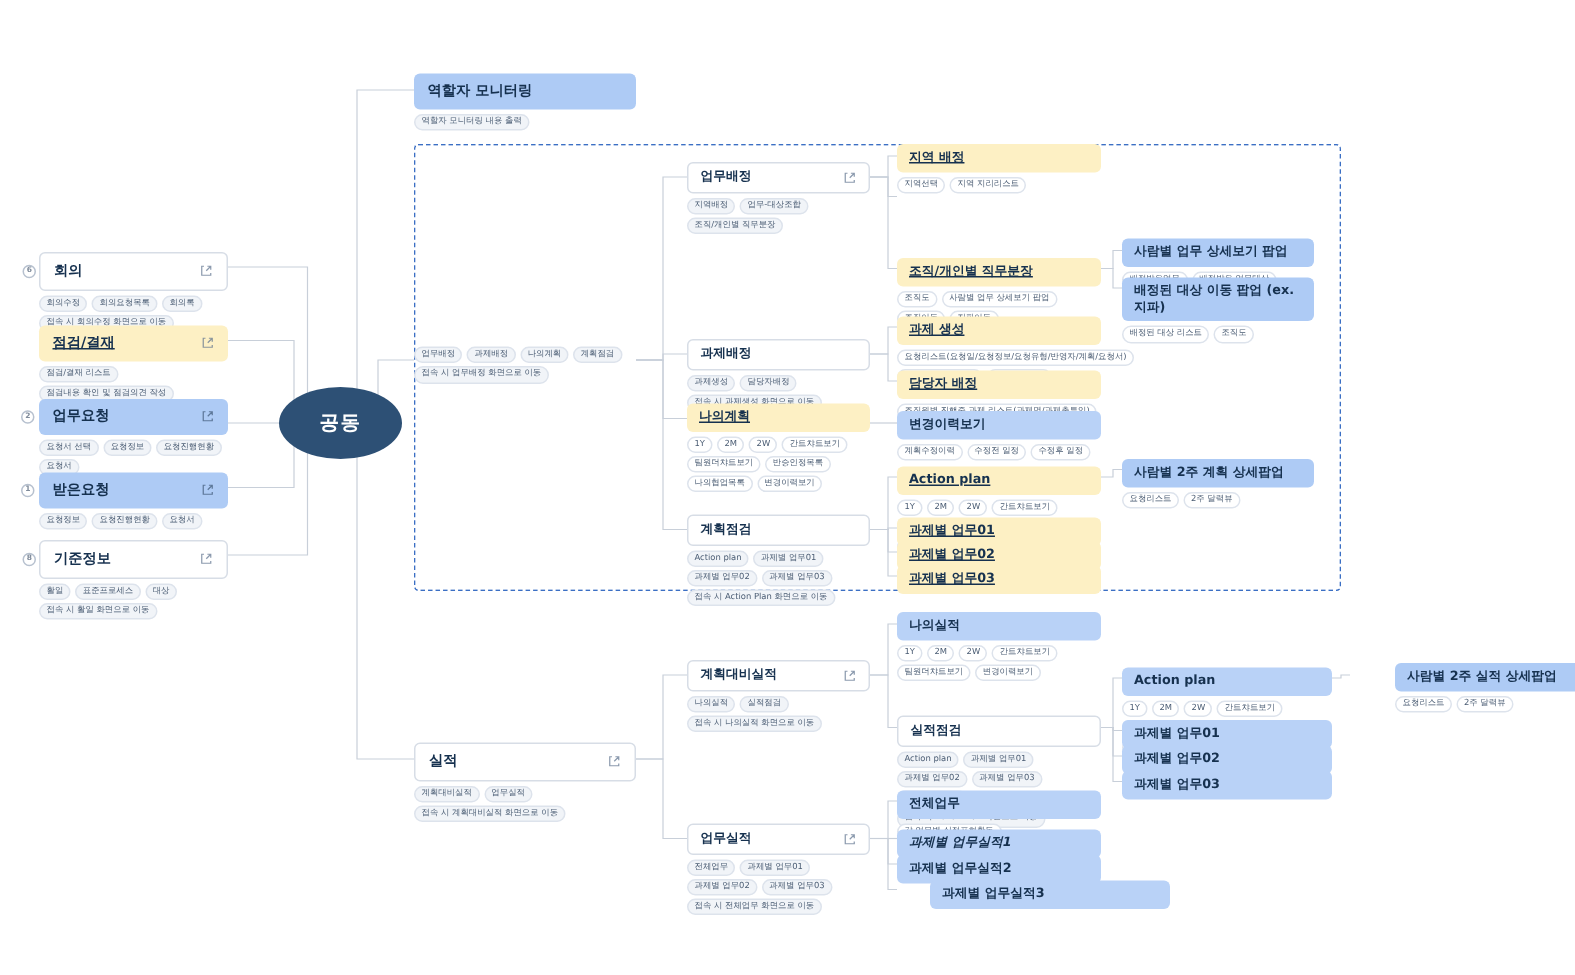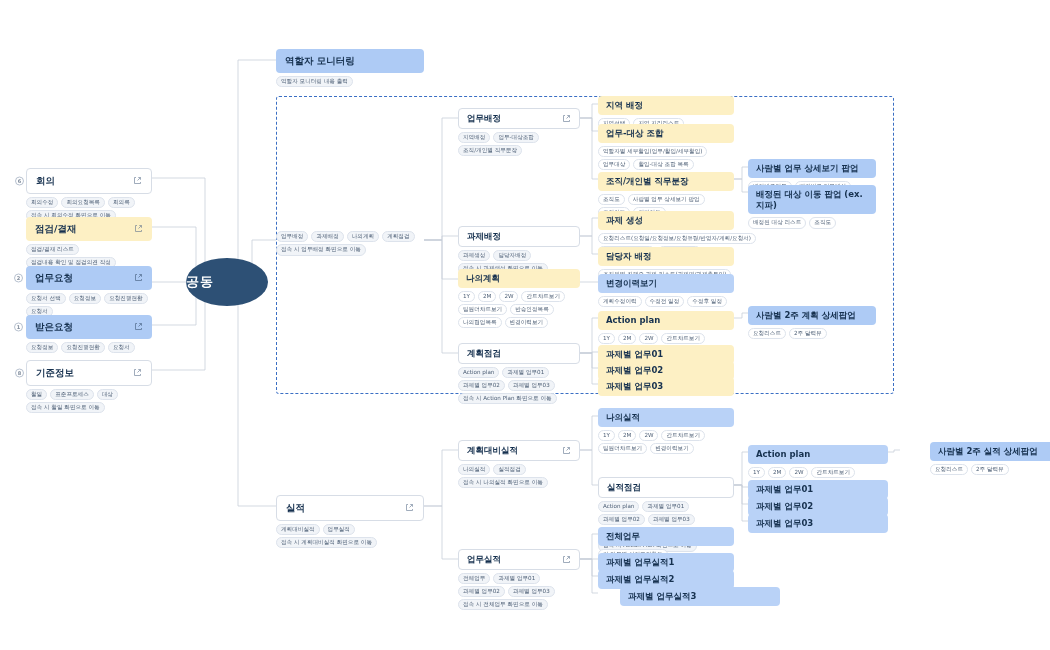--- a/index.html
+++ b/index.html
@@ -26,21 +26,21 @@
     font-weight: bold;
     color: #16314f;
     line-height: 1.25;
     position: relative;
     display: flex; align-items: center;
   }
   .card .lbl { flex: 1 1 auto; }
   .card.white { background: #ffffff; border: 1px solid #d7dde6; }
   .card.blue  { background: #aecbf5; }
   .card.blue-lite { background: #b9d2f7; }
-  .card.yellow{ background: #fdf0c4; }
+  .card.yellow{ background: #fdf0c4; text-decoration: underline; }
   .card.big { font-size: 9.5px; padding: 6px 9px; }
 
   .tags { margin-top: 3px; display: flex; flex-wrap: wrap; gap: 2px 3px; max-width: 100%; }
   .tag {
     font-size: 5.6px;
     color: #4a5c73;
     background: #f1f4f8;
     border: 1px solid #dde3ec;
     border-radius: 7px;
     padding: 1px 4px;
@@ -59,21 +59,21 @@
     width: 9px; height: 9px; border-radius: 50%;
     border: 1px solid #b7c1cf; background:#fff;
     font-size: 5px; color:#7e8a9a; line-height: 7px; text-align:center;
   }
 
   
   #hub {
     position:absolute; left:186px; top:258px; width:82px; height:48px;
     background:#2d5075; border-radius:50%;
     color:#fff; font-size:13px; font-weight:bold;
-    display:flex; align-items:center; 
+    display:flex; align-items:center; justify-content:center;
     letter-spacing: 1px;
   }
 
   
   #dash-region {
     position:absolute; left:276px; top:96px; width:618px; height:298px;
     border: 1px dashed #3b6fc4; border-radius:3px;
   }
 </style>
 </head>
@@ -314,30 +314,20 @@
   <div class="node" style="left:598px; top:96px; width:136px;">
     <div class="card yellow">
       <span class="lbl">지역 배정</span>
     </div>
     <div class="tags">
       <span class="tag plain">지역선택</span>
       <span class="tag plain">지역 지리리스트</span>
     </div>
   </div>
 
-  <div class="node" style="left:598px; top:124px; width:136px;">
-    <div class="card yellow">
-      <span class="lbl">업무-대상 조합</span>
-    </div>
-    <div class="tags">
-      <span class="tag plain">역할자별 세부활임(업무/활임/세부활임)</span>
-      <span class="tag plain">업무대상</span>
-      <span class="tag plain">활임-대상 조합 목록</span>
-    </div>
-  </div>
 
   <div class="node" style="left:598px; top:172px; width:136px;">
     <div class="card yellow">
       <span class="lbl">조직/개인별 직무분장</span>
     </div>
     <div class="tags">
       <span class="tag plain">조직도</span>
       <span class="tag plain">사람별 업무 상세보기 팝업</span>
       <span class="tag plain">조직이동</span>
       <span class="tag plain">지파이동</span>
@@ -521,21 +511,21 @@
 
   <div class="node" style="left:598px; top:527px; width:136px;">
     <div class="card blue-lite">
       <span class="lbl">전체업무</span>
     </div>
     <div class="tags">
       <span class="tag plain">각 업무별 실적표현활동</span>
     </div>
   </div>
 
-  <div class="node" style="left:598px; top:553px; width:136px;">
+  <div class="node" style="left:598px; top:553px; width:136px;font-style:italic;">
     <div class="card blue-lite">
       <span class="lbl">과제별 업무실적1</span>
     </div>
   </div>
   <div class="node" style="left:598px; top:570px; width:136px;">
     <div class="card blue-lite">
       <span class="lbl">과제별 업무실적2</span>
     </div>
   </div>
   <div class="node" style="left:620px; top:587px; width:160px;">

